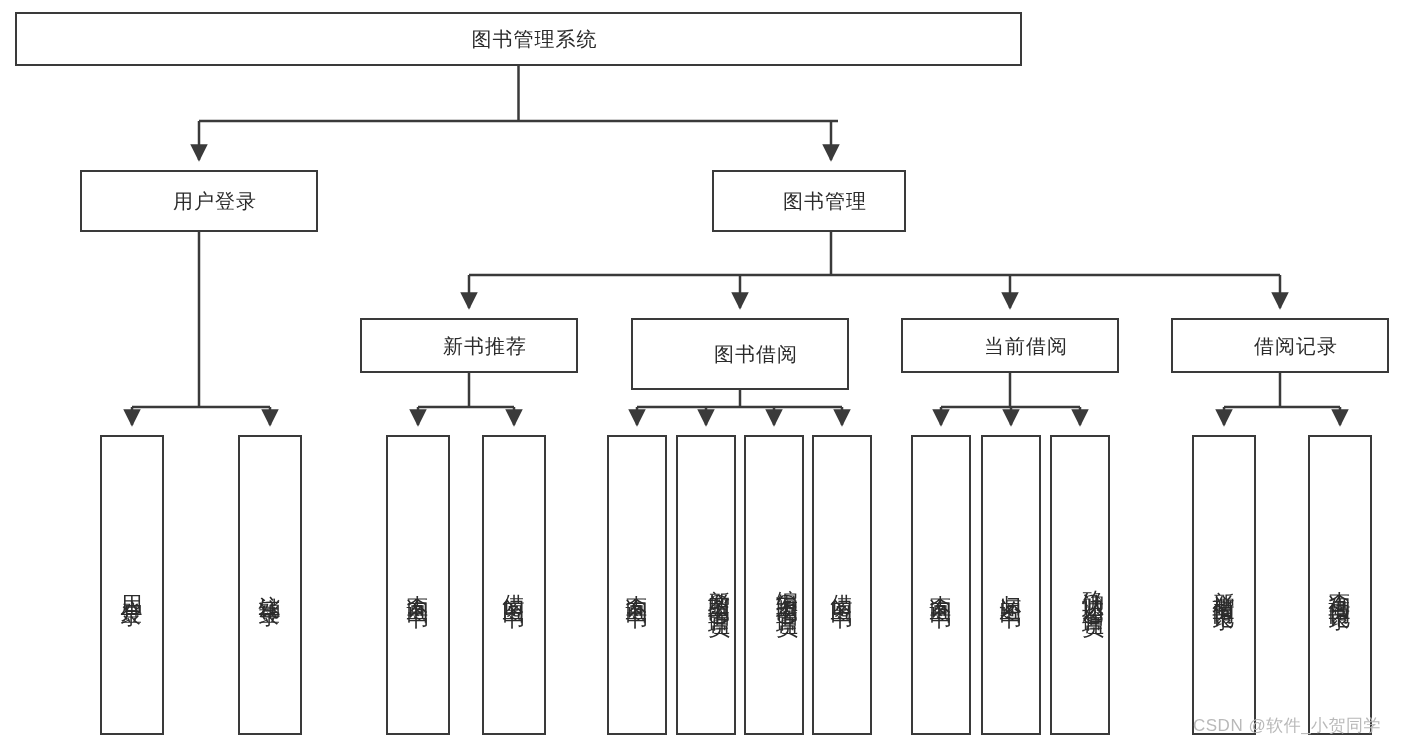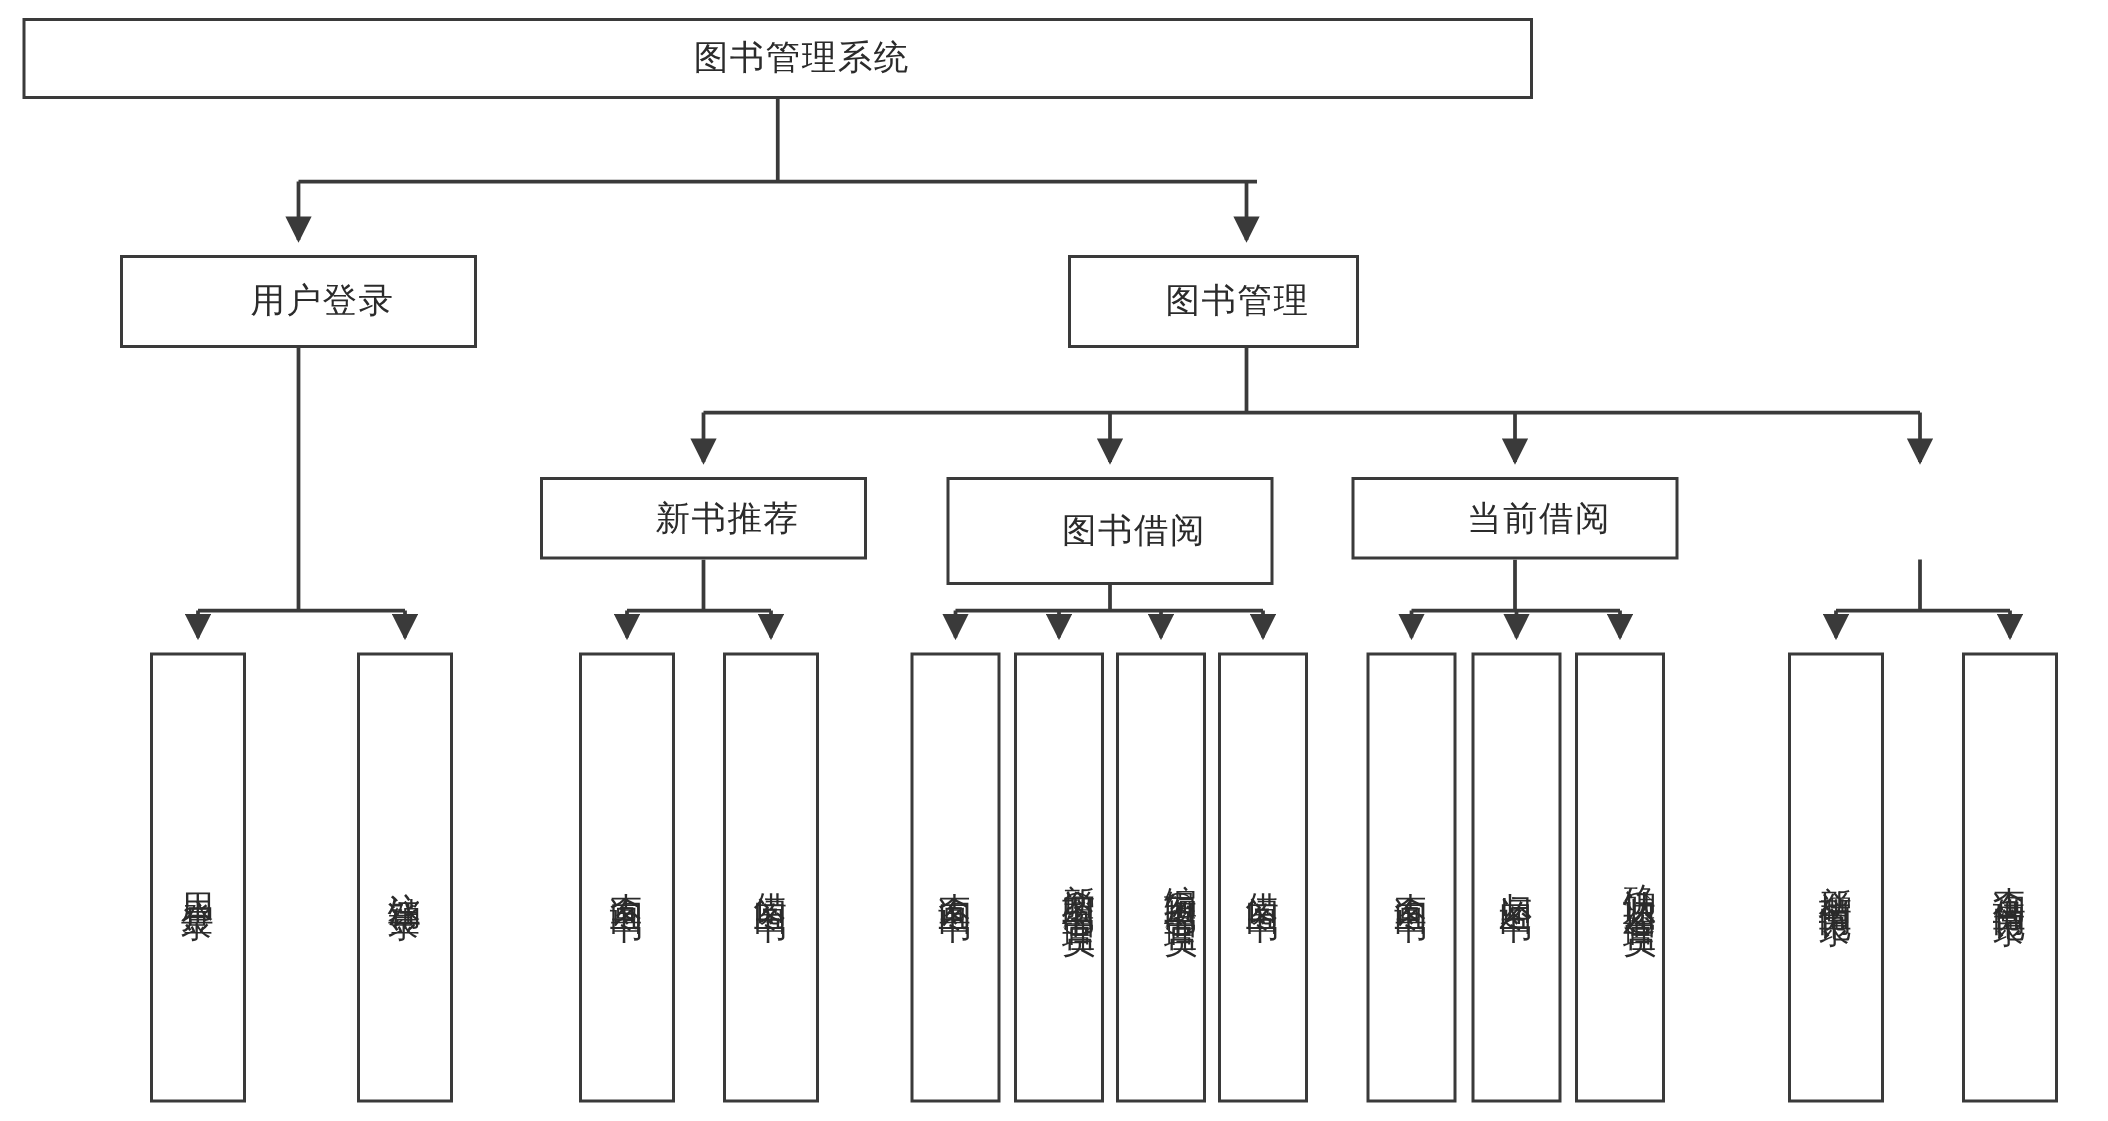--- a/index.html
+++ b/index.html
@@ -29,21 +29,21 @@
     box-sizing: border-box;
     background: #ffffff;
     border: 2.5px solid #3a3a3a;
     display: flex;
     align-items: center;
     justify-content: center;
     color: #2b2b2b;
     z-index: 3;
   }
   .node-h {
-    font-size: 23px;
+    font-size: 20px;
     letter-spacing: 1px;
     line-height: 1.1;
     white-space: nowrap;
     padding-left: 32px;
   }
   .node-v {
     writing-mode: vertical-rl;
     text-orientation: upright;
     font-size: 22px;
     line-height: 1.32;
@@ -122,33 +122,35 @@
   </svg>
 
   <div class="node node-h" style="left:15px; top:12px; width:1007px; height:54px;">图书管理系统</div>
 
   <div class="node node-h" style="left:80px; top:170px; width:238px; height:62px;">用户登录</div>
   <div class="node node-h" style="left:712px; top:170px; width:194px; height:62px;">图书管理</div>
 
   <div class="node node-h" style="left:360px; top:318px; width:218px; height:55px;text-align:right;">新书推荐</div>
   <div class="node node-h" style="left:631px; top:318px; width:218px; height:72px;">图书借阅</div>
   <div class="node node-h" style="left:901px; top:318px; width:218px; height:55px;">当前借阅</div>
+  <div class="node node-h" style="left:1171px; top:318px; width:218px; height:55px;">借阅记录</div>
 
   <div class="node node-v mid" style="left:100px; top:435px; width:64px; height:300px;">用户登录</div>
   <div class="node node-v mid" style="left:238px; top:435px; width:64px; height:300px;">注销登录</div>
 
   <div class="node node-v mid" style="left:386px; top:435px; width:64px; height:300px;">查询图书</div>
   <div class="node node-v mid" style="left:482px; top:435px; width:64px; height:300px;">借阅图书</div>
 
   <div class="node node-v mid" style="left:607px; top:435px; width:60px; height:300px;">查询图书</div>
   <div class="node node-v" style="left:676px; top:435px; width:60px; height:300px;">新增图书（管理员）</div>
   <div class="node node-v" style="left:744px; top:435px; width:60px; height:300px;">编辑图书（管理员）</div>
   <div class="node node-v mid" style="left:812px; top:435px; width:60px; height:300px;">借阅图书</div>
 
   <div class="node node-v mid" style="left:911px; top:435px; width:60px; height:300px;">查询图书</div>
   <div class="node node-v mid" style="left:981px; top:435px; width:60px; height:300px;">归还图书</div>
   <div class="node node-v" style="left:1050px; top:435px; width:60px; height:300px;">确认归还（管理员）</div>
 
   <div class="node node-v mid" style="left:1192px; top:435px; width:64px; height:300px;">新增借阅记录</div>
   <div class="node node-v mid" style="left:1308px; top:435px; width:64px; height:300px;">查询借阅记录</div>
 
+  <div class="watermark" style="left:1193px; top:714px;">CSDN @软件_小贺同学</div>
 
 </div>
 
 </body></html>

